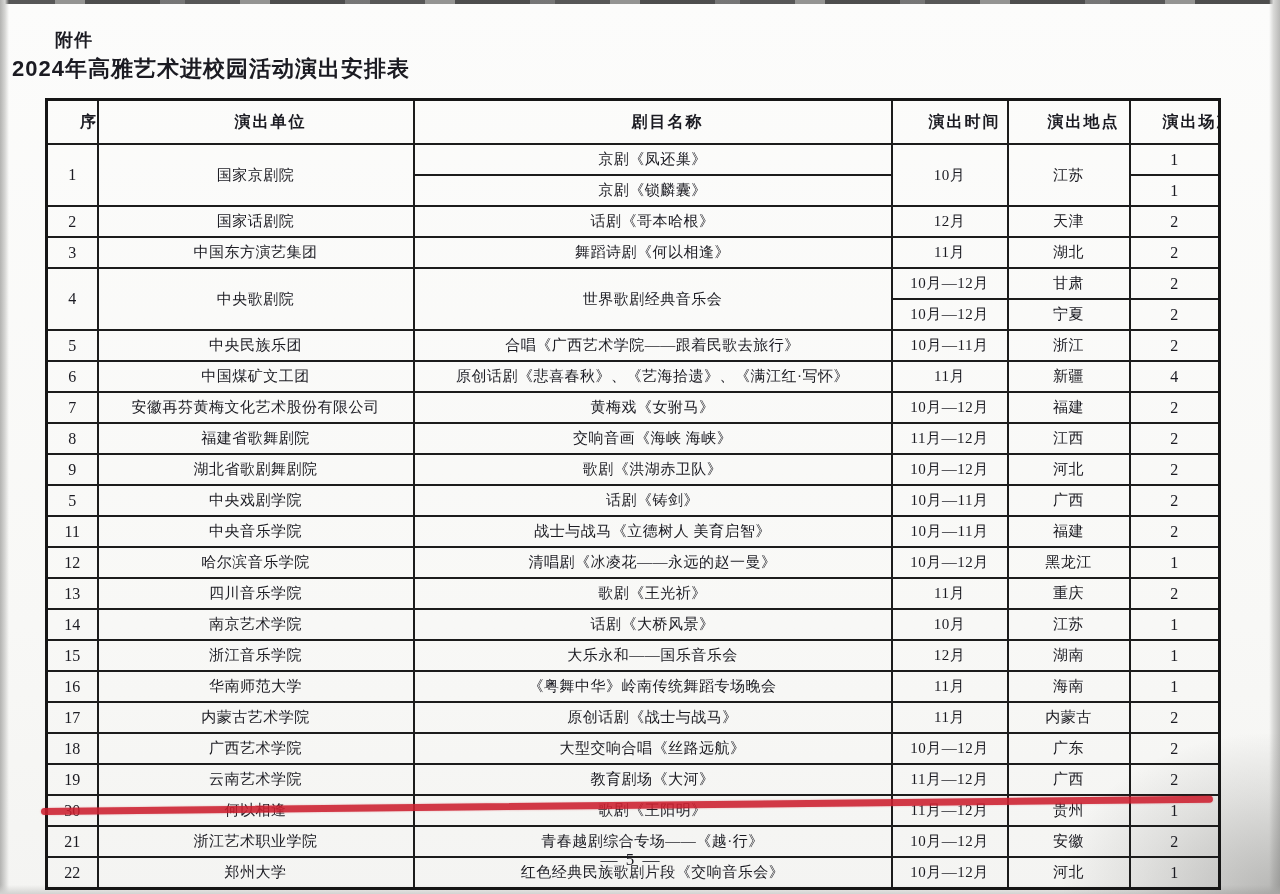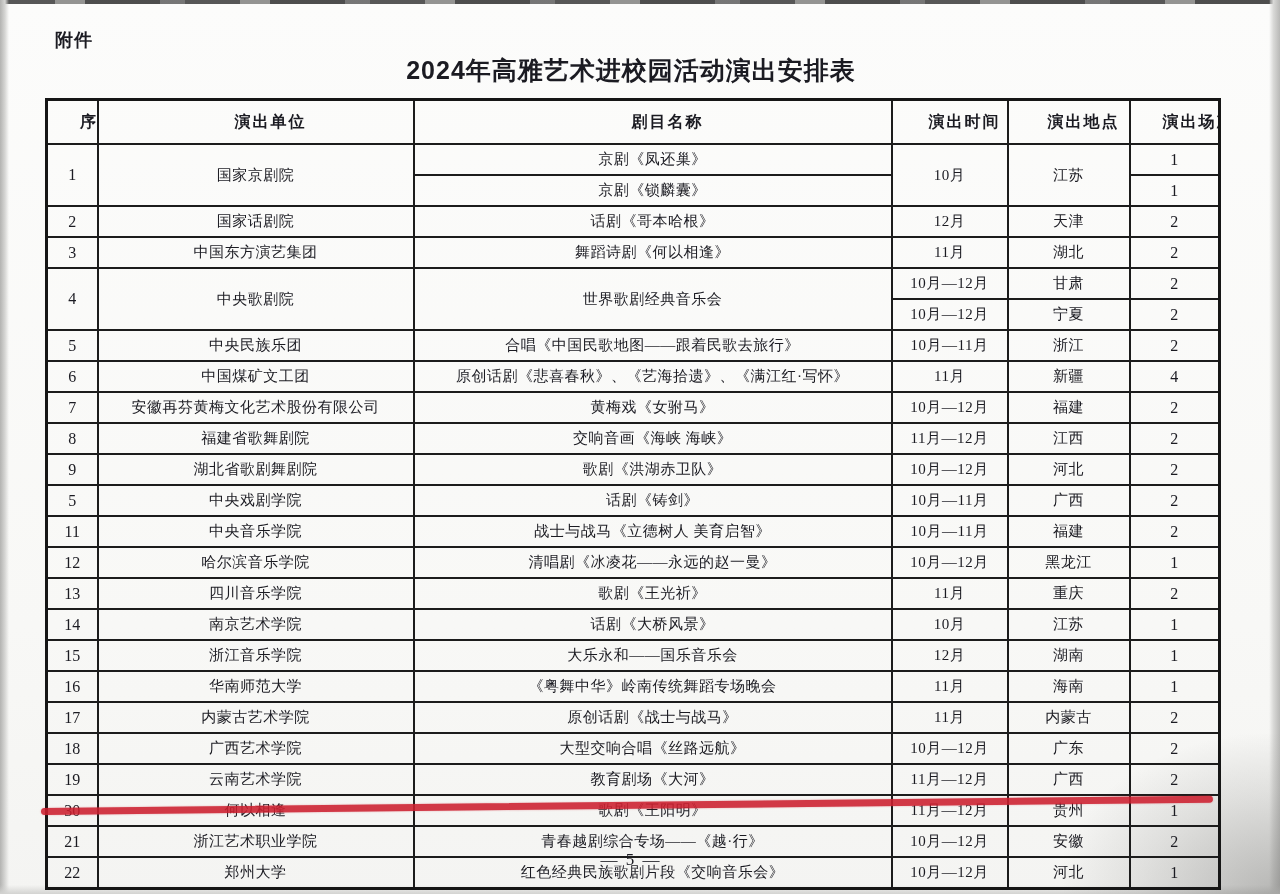--- a/index.html
+++ b/index.html
@@ -14,23 +14,23 @@
   .scan-edge-left{position:absolute;top:0;left:0;width:9px;height:894px;
     background:linear-gradient(90deg,#b3b3b1 0,#d6d6d4 55%,rgba(246,246,244,0) 100%);}
   .scan-edge-right{position:absolute;top:0;right:0;width:11px;height:894px;
     background:linear-gradient(270deg,#b8b8b6 0,#d9d9d7 60%,rgba(246,246,244,0) 100%);}
   .scan-edge-bottom{position:absolute;left:0;bottom:0;width:1280px;height:9px;
     background:linear-gradient(0deg,#d3d3d1 0,rgba(246,246,244,0) 100%);}
   .scan-corner-shadow{position:absolute;right:0;bottom:0;width:220px;height:160px;
     background:radial-gradient(ellipse at 100% 100%,rgba(130,130,128,.55) 0,rgba(160,160,158,.25) 45%,rgba(160,160,158,0) 72%);}
   .attachment{position:absolute;left:55px;top:28px;font-size:18px;font-weight:bold;
     font-family:"Liberation Sans","DejaVu Sans",sans-serif;letter-spacing:1px;}
-  .doc-title{position:absolute;left:0;top:54px;width:1262px;text-align:center;
+  .doc-title{position:absolute;left:12px;top:54px;width:1262px;text-align:left;
     font-family:"Liberation Sans","DejaVu Sans",sans-serif;
-    font-size:25px;font-weight:900;letter-spacing:1px;}
+    font-size:22px;font-weight:900;letter-spacing:1px;}
   table.schedule{position:absolute;left:45px;top:98px;border-collapse:collapse;
     table-layout:fixed;width:1173px;}
   table.schedule th,table.schedule td{
     border:2px solid #1c1c1c;text-align:center;vertical-align:middle;
     padding:0 2px;overflow:hidden;white-space:nowrap;}
   table.schedule{border:3px solid #161616;}
   table.schedule th{
     height:42px;font-size:16px;font-weight:bold;
     font-family:"Liberation Sans","DejaVu Sans",sans-serif;letter-spacing:2px;padding-left:32px;}
   table.schedule td{height:29px;font-size:15px;letter-spacing:.5px;}
@@ -111,21 +111,21 @@
         <td data-name="cell-shows">2</td>
       </tr>
       <tr data-name="table-row">
         <td data-name="cell-time">10月—12月</td>
         <td data-name="cell-location">宁夏</td>
         <td data-name="cell-shows">2</td>
       </tr>
       <tr data-name="table-row">
         <td data-name="cell-no">5</td>
         <td data-name="cell-unit">中央民族乐团</td>
-        <td data-name="cell-program">合唱《中国民歌地图——跟着民歌去旅行》</td>
+        <td data-name="cell-program">合唱《广西艺术学院——跟着民歌去旅行》</td>
         <td data-name="cell-time">10月—11月</td>
         <td data-name="cell-location">浙江</td>
         <td data-name="cell-shows">2</td>
       </tr>
       <tr data-name="table-row">
         <td data-name="cell-no">6</td>
         <td data-name="cell-unit">中国煤矿文工团</td>
         <td data-name="cell-program">原创话剧《悲喜春秋》、《艺海拾遗》、《满江红·写怀》</td>
         <td data-name="cell-time">11月</td>
         <td data-name="cell-location">新疆</td>

